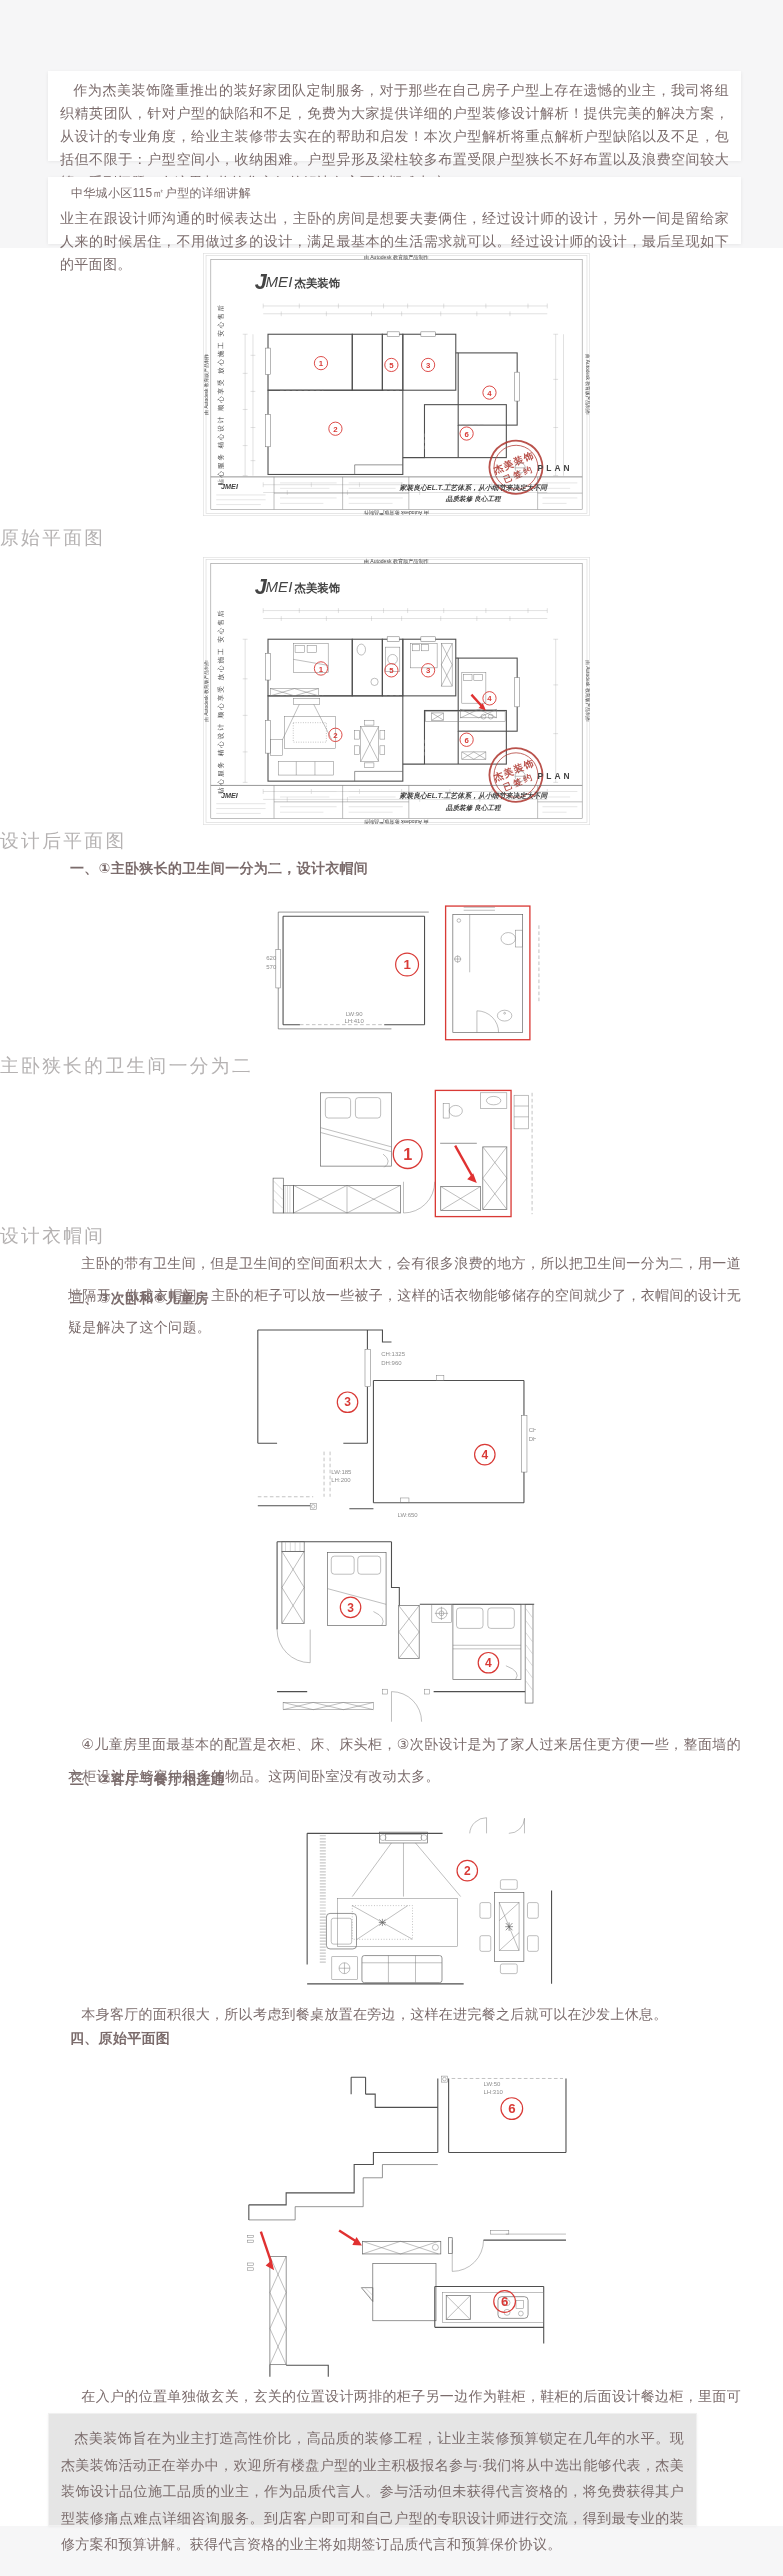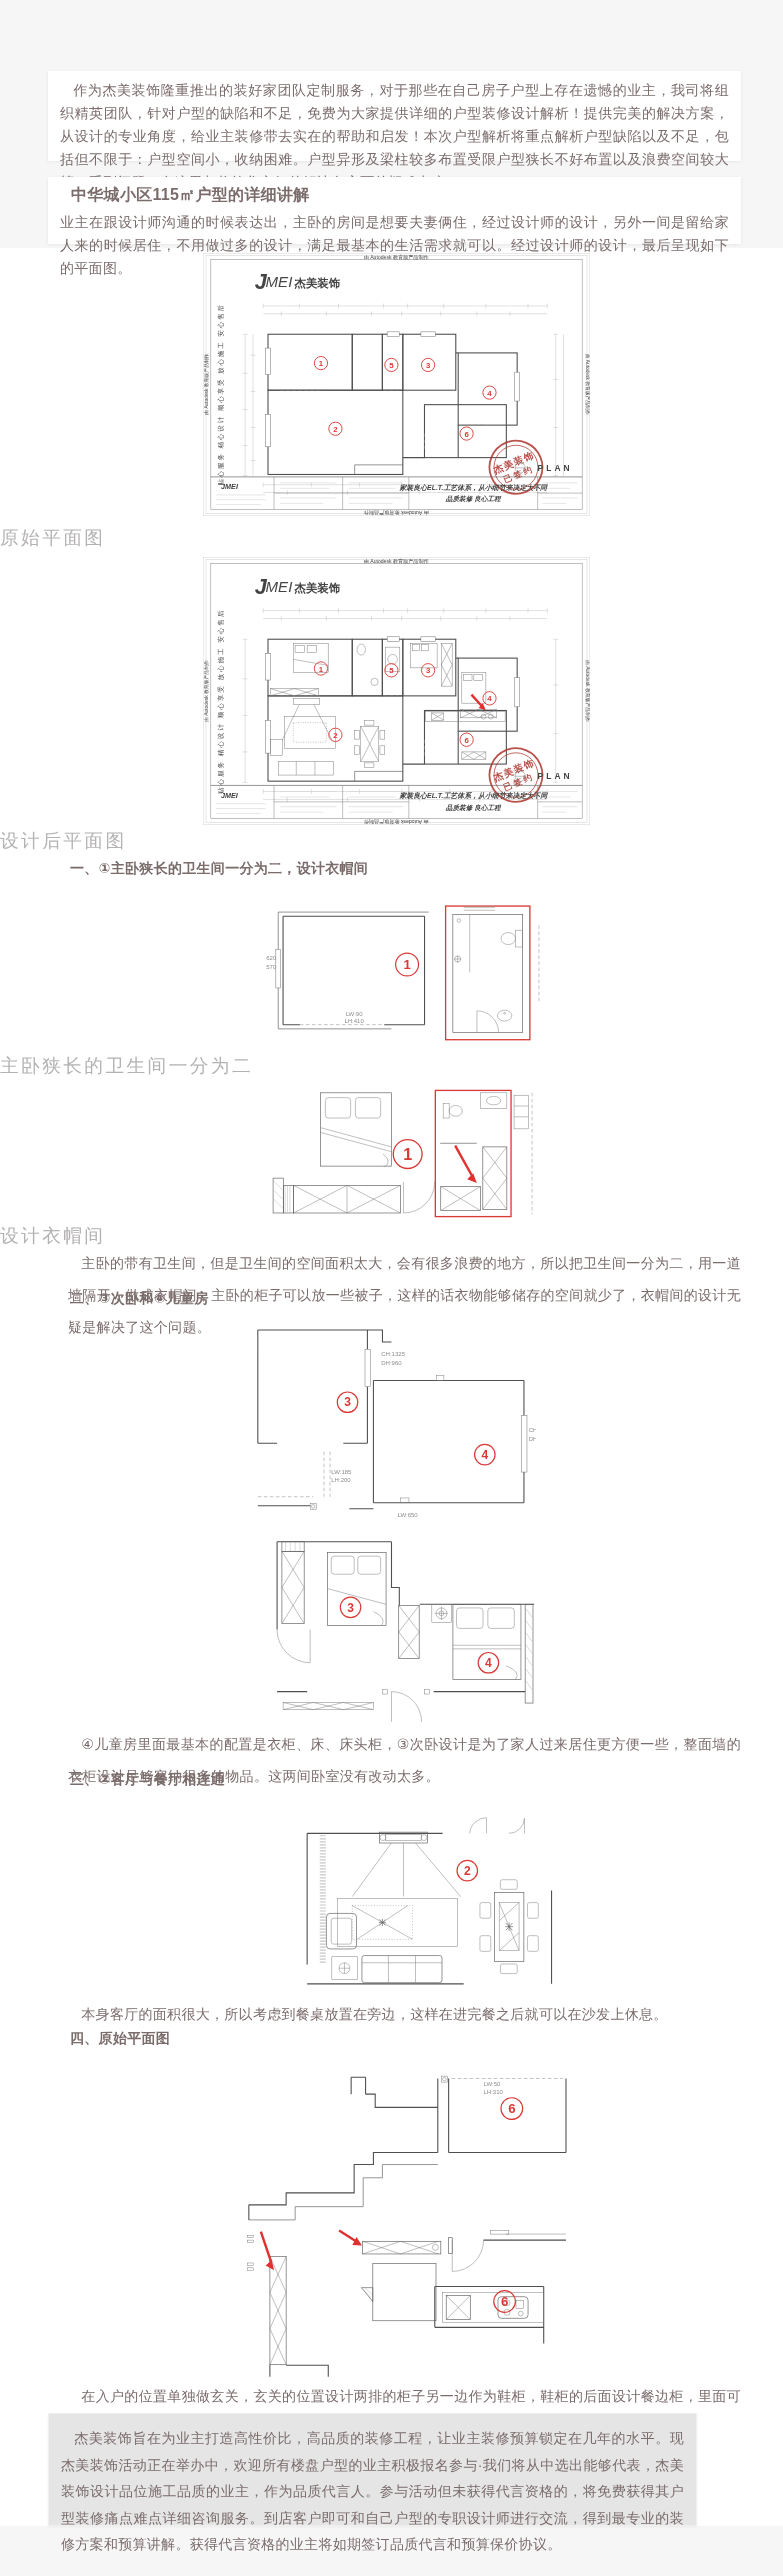--- a/index.html
+++ b/index.html
@@ -3,21 +3,21 @@
 <meta charset="utf-8">
 <style>
   html,body{margin:0;padding:0;background:#f6f6f7;}
   body{width:783px;font-family:"Liberation Sans","DejaVu Sans",sans-serif;color:#7b6c6c;}
   .page{position:relative;width:783px;height:2576px;overflow:hidden;background:#f6f6f7;}
   .content-bg{position:absolute;left:0;top:248px;width:783px;height:2278px;background:#ffffff;}
   .card{position:absolute;left:48px;width:693px;background:#fff;box-sizing:border-box;
         padding:8.4px 12px;box-shadow:0 1.2px 3.6px rgba(0,0,0,.08);}
   .para{font-size:14px;line-height:23px;letter-spacing:0.3px;text-align:justify;}
   .ind{text-indent:13.3px;}
-  .card-title{font-size:16px;font-weight:bold;letter-spacing:0.3px;padding-left:11px;margin-bottom:4.8px;}
+  .card-title{font-size:12px;font-weight:normal;letter-spacing:0.3px;padding-left:11px;margin-bottom:4.8px;}
   .tblock{position:absolute;left:68px;width:673px;font-size:14px;line-height:32px;letter-spacing:0.3px;text-align:justify;}
   .heading{position:absolute;left:70px;width:663px;font-size:14px;font-weight:bold;letter-spacing:0.3px;}
   .caption{position:absolute;left:0;width:100%;text-align:left;font-size:18.7px;color:#b5b2b2;letter-spacing:2.4px;line-height:26.5px;}
   .figure{position:absolute;background:#fff;}
   .footer-card{position:absolute;left:48px;width:649px;background:#e5e5e5;box-sizing:border-box;
         padding:11px 12px;border:0.6px solid #f0f0f0;box-shadow:0 0.6px 2.4px rgba(0,0,0,.05);}
   .footer-card .para{line-height:26.5px;}
   svg{display:block;}
   svg text{font-family:"Liberation Sans","DejaVu Sans",sans-serif;fill:#444;}
   .wl{stroke:#4f4f4f;stroke-width:1.8;fill:none}

